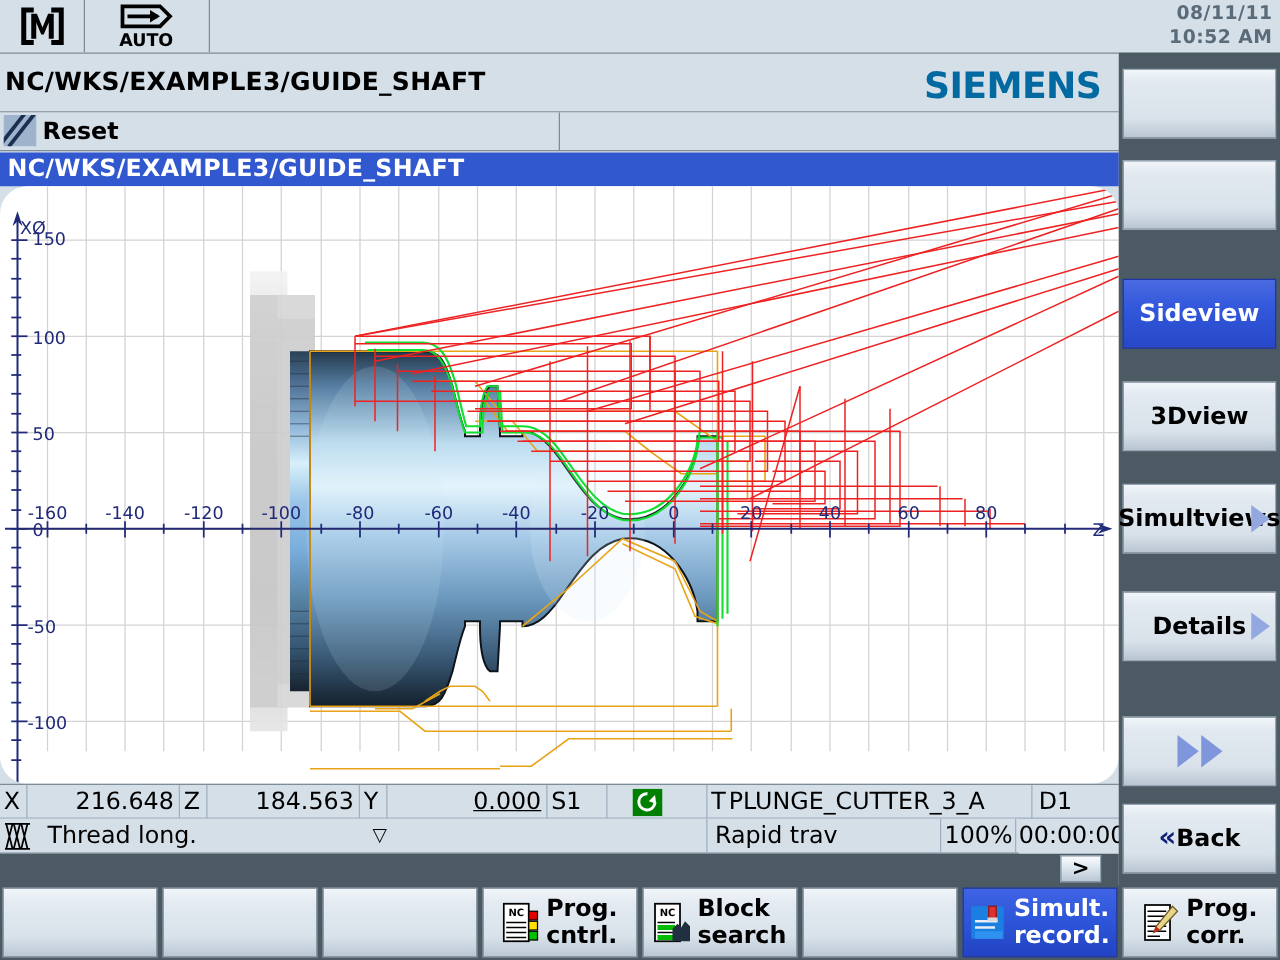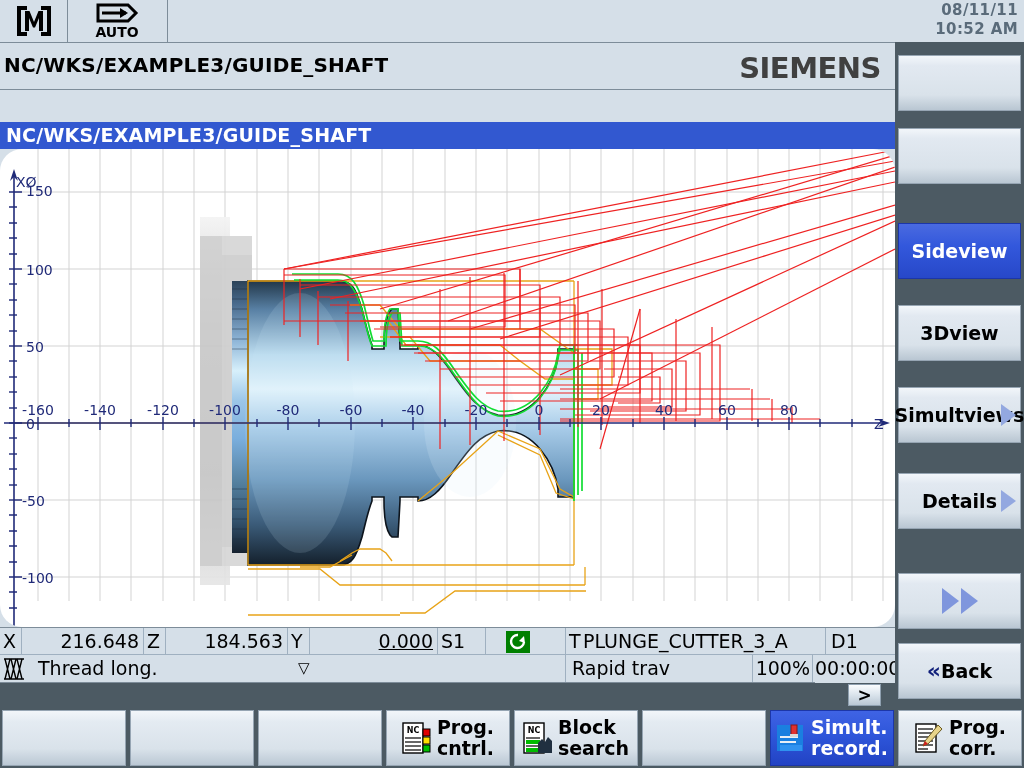--- a/index.html
+++ b/index.html
@@ -18,21 +18,21 @@
   .cell-auto{left:68px;width:100px;}
   .ico-m{position:absolute;left:14px;top:4px;width:40px;height:34px;}
   .ico-auto{position:absolute;left:16px;top:2px;width:66px;height:38px;}
   .datetime{position:absolute;right:6px;top:1px;text-align:right;color:#5a6b7a;
      font-size:15px;line-height:19px;font-weight:bold;letter-spacing:.4px;}
 
   
   .pathbar{position:absolute;left:0;top:42px;width:895px;height:48px;
      background:#d5dfe8;border-top:1px solid #7d8c99;border-bottom:1px solid #7d8c99;box-sizing:border-box;}
   .pathbar .ptext{position:absolute;left:4px;top:10px;font-size:20px;color:#000;font-weight:bold;letter-spacing:.2px;}
-  .siemens{position:absolute;right:14px;top:8px;font-size:29px;font-weight:bold;color:#404040;letter-spacing:-0.5px;}
+  .siemens{position:absolute;right:14px;top:8px;font-size:29px;font-weight:bold;color:#0369a1;letter-spacing:-0.5px;}
 
   
   .resetbar{position:absolute;left:0;top:90px;width:895px;height:31px;background:#d5dfe8;
      border-bottom:1px solid #7d8c99;box-sizing:border-box;}
   .resetbar .rsplit{position:absolute;left:447px;top:0;width:1px;height:30px;background:#7d8c99;}
   .reset-ico{position:absolute;left:3px;top:2px;width:26px;height:25px;background:#9fb4cc;overflow:hidden;}
   .reset-ico i{position:absolute;width:3px;height:34px;background:#1b3050;transform:rotate(38deg);}
   .reset-ico i:nth-child(1){left:5px;top:-5px;}
   .reset-ico i:nth-child(2){left:13px;top:-5px;}
   .reset-lbl{position:absolute;left:34px;top:4px;font-size:19px;font-weight:bold;color:#000;}
@@ -118,20 +118,28 @@
       <div>08/11/11</div>
       <div>10:52 AM</div>
     </div>
   </div>
 
   <div class="pathbar">
     <div class="ptext">NC/WKS/EXAMPLE3/GUIDE_SHAFT</div>
     <div class="siemens">SIEMENS</div>
   </div>
 
+  <div class="resetbar">
+    <div class="reset-ico">
+        <i></i>
+        <i></i>
+      </div>
+    <div class="reset-lbl">Reset</div>
+    <div class="rsplit"></div>
+  </div>
 
   <div class="bluebar">
     <span>NC/WKS/EXAMPLE3/GUIDE_SHAFT</span>
   </div>
 
   <div class="graph">
     <svg class="gsvg" width="895" height="478" viewBox="0 0 895 478">
       <defs>
         <linearGradient id="wp" x1="0" y1="0" x2="0" y2="1">
           <stop offset="0%" stop-color="#2b4257"></stop>

